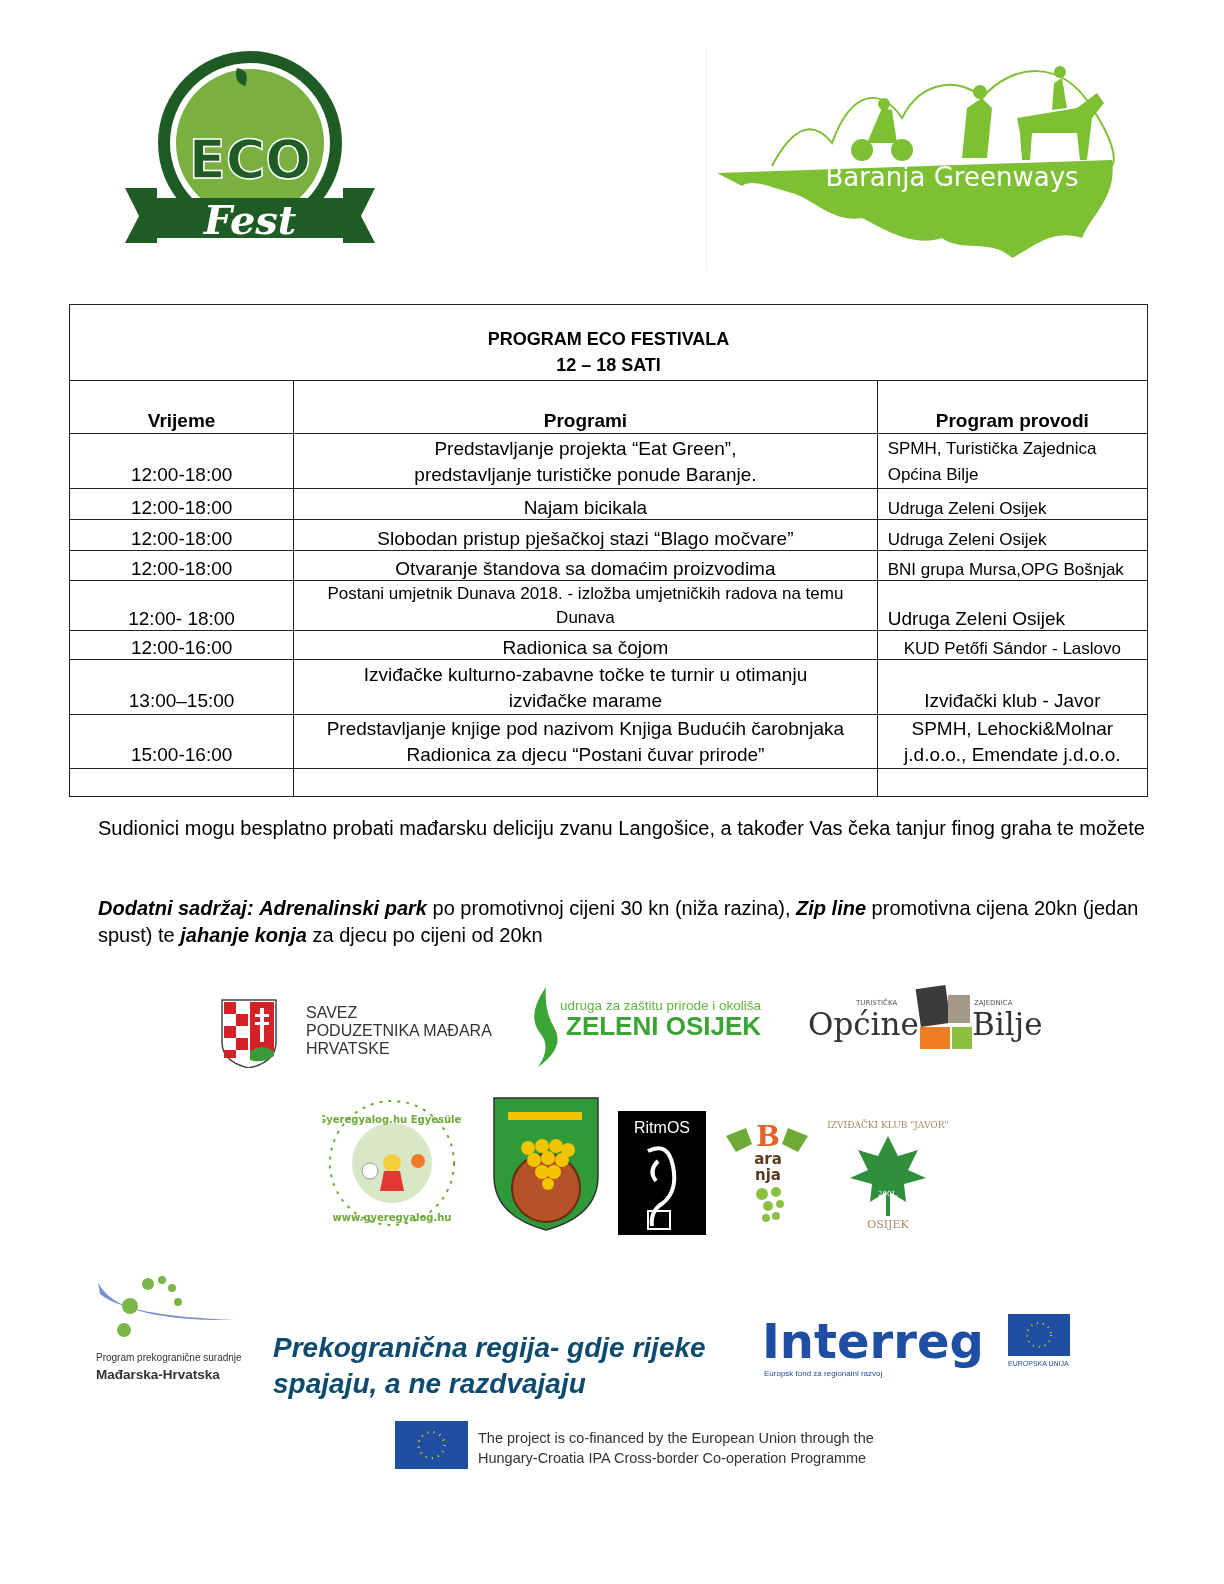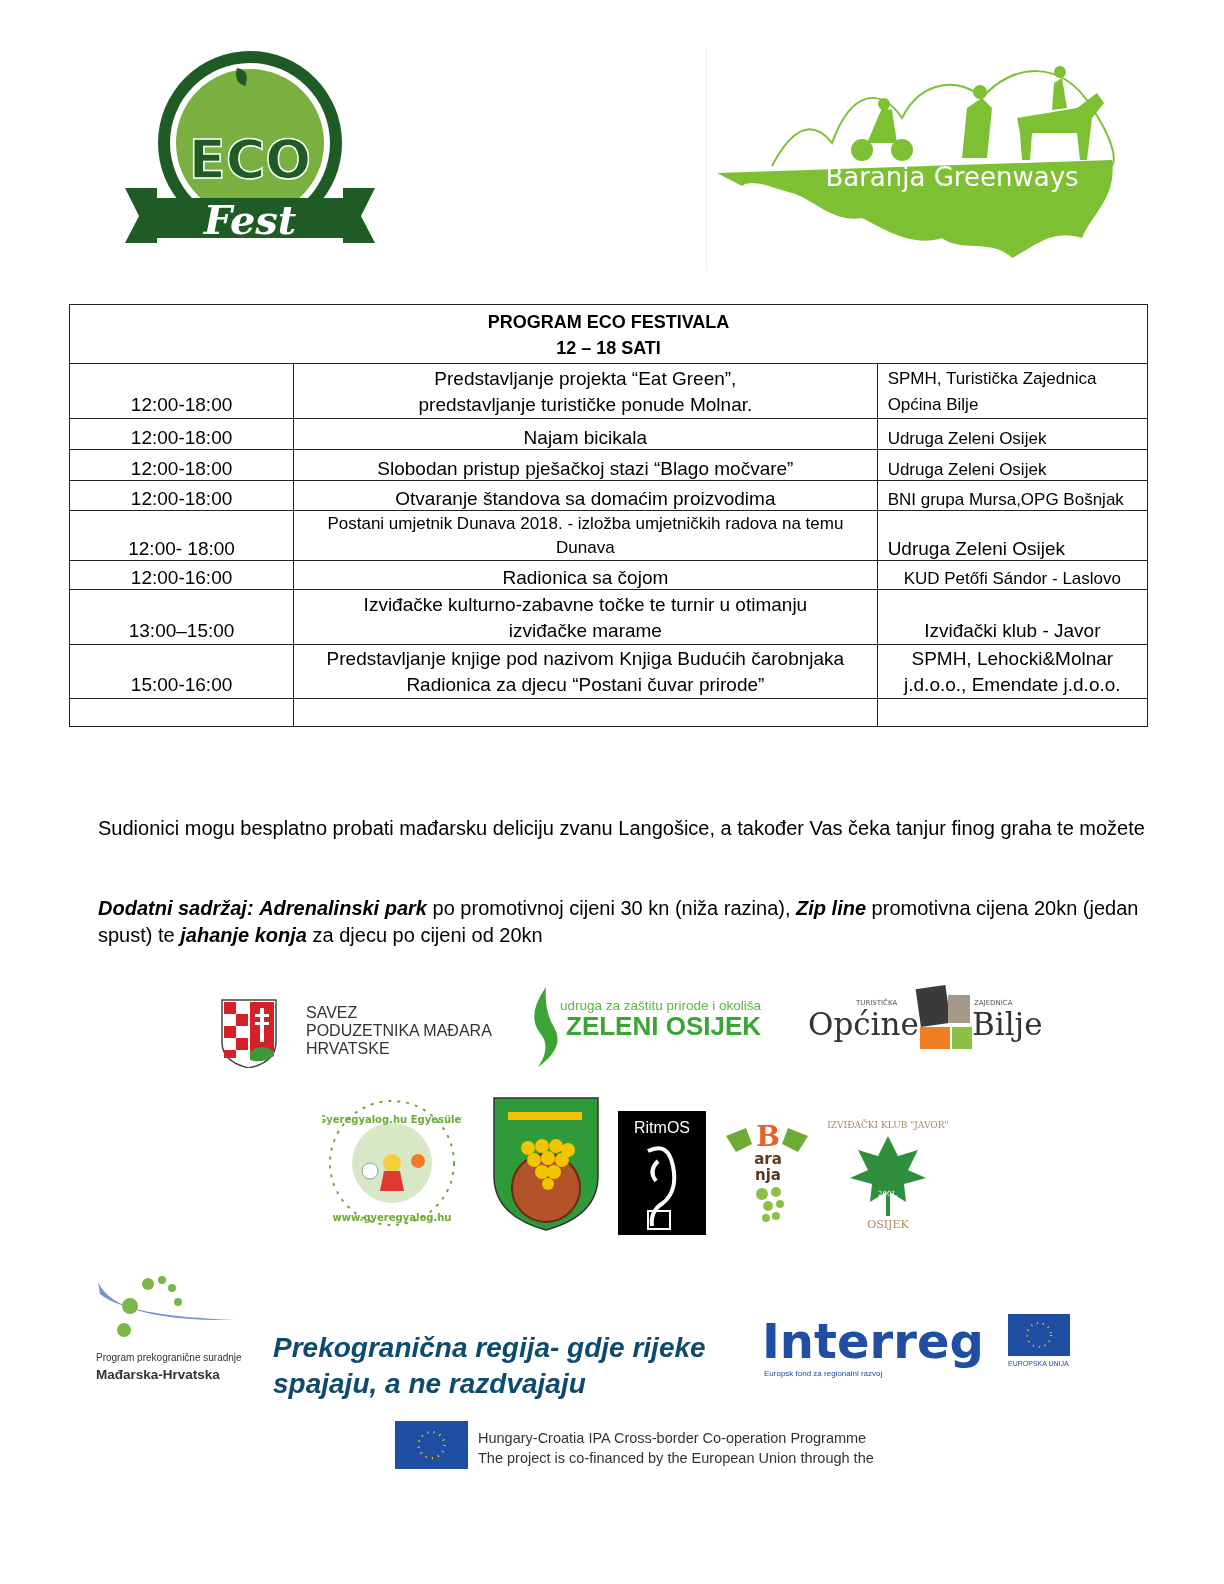--- a/index.html
+++ b/index.html
@@ -5,21 +5,21 @@
   html,body{margin:0;padding:0;background:#fff;}
   body{width:1224px;height:1584px;position:relative;overflow:hidden;font-family:"Liberation Sans","DejaVu Sans",sans-serif;color:#000;}
   .abs{position:absolute;}
   
   .eco-logo{left:125px;top:48px;width:250px;height:215px;}
   .bg-logo{left:712px;top:48px;width:410px;height:222px;}
   .vdivider{left:706px;top:48px;width:1px;height:222px;background:#eee;}
   
   .prog-table{left:69px;top:304px;width:1079px;border-collapse:collapse;font-size:19px;}
   .prog-table td{border:1.5px solid #222;padding:0 6px;vertical-align:bottom;}
-  .prog-table .title-cell{text-align:center;font-weight:bold;font-size:18px;line-height:26px;padding:4px 0 2px;vertical-align:middle;height:50px;}
+  .prog-table .title-cell{text-align:center;font-weight:bold;font-size:18px;line-height:26px;padding:21px 0 2px;vertical-align:middle;height:50px;}
   .prog-table .hdr td{font-weight:bold;text-align:center;height:51px;padding-bottom:1px;font-size:19px;}
   .c1{width:212px;text-align:center;}
   .c2{width:573px;text-align:center;}
   .c3{width:254px;}
   .small{font-size:17px;}
   .lh{line-height:26px;}
   
   .note{left:98px;font-size:20px;line-height:27px;width:1060px;}
   .note b{font-weight:bold;font-style:italic;}
   
@@ -65,25 +65,30 @@
 </div>
 
 <table class="abs prog-table">
   <tbody>
       <tr>
     <td colspan="3" class="title-cell">
       <div>PROGRAM ECO FESTIVALA</div>
       <div>12 –  18 SATI</div>
     </td>
   </tr>
+  <tr class="hdr">
+    <td class="c1">Vrijeme</td>
+    <td class="c2">Programi</td>
+    <td class="c3">Program provodi</td>
+  </tr>
   <tr style="height:55px">
     <td class="c1 lh">12:00-18:00</td>
     <td class="c2 lh">
           <div>Predstavljanje projekta “Eat Green”,</div>
-          <div>predstavljanje turističke ponude Molnar.</div>
+          <div>predstavljanje turističke ponude Baranje.</div>
         </td>
     <td class="c3 small lh" style="padding-left:10px">
           <div>SPMH, Turistička Zajednica</div>
           <div>Općina Bilje</div>
         </td>
   </tr>
   <tr style="height:31px">
     <td class="c1">12:00-18:00</td>
     <td class="c2">Najam bicikala</td>
     <td class="c3 small" style="padding-left:10px">Udruga Zeleni Osijek</td>
@@ -277,15 +282,15 @@
     <text x="246" y="54" font-family="'Liberation Sans',sans-serif" font-size="7" fill="#1f4ea3">EUROPSKA UNIJA</text>
   </svg>
 </div>
 <div class="svg-box" style="left:395px;top:1421px">
   <svg width="73" height="48" viewBox="0 0 73 48">
     <rect width="73" height="48" fill="#1f4ea3"></rect>
     <circle cx="36.5" cy="24" r="13" fill="none" stroke="#f5d800" stroke-width="2.5" stroke-dasharray="1 5.3"></circle>
   </svg>
 </div>
 <div class="abs copy">
+  <div>The project is co-financed by the European Union through the</div>
   <div>Hungary-Croatia IPA Cross-border Co-operation Programme</div>
-  <div>The project is co-financed by the European Union through the</div>
 </div>
 
 </body></html>

